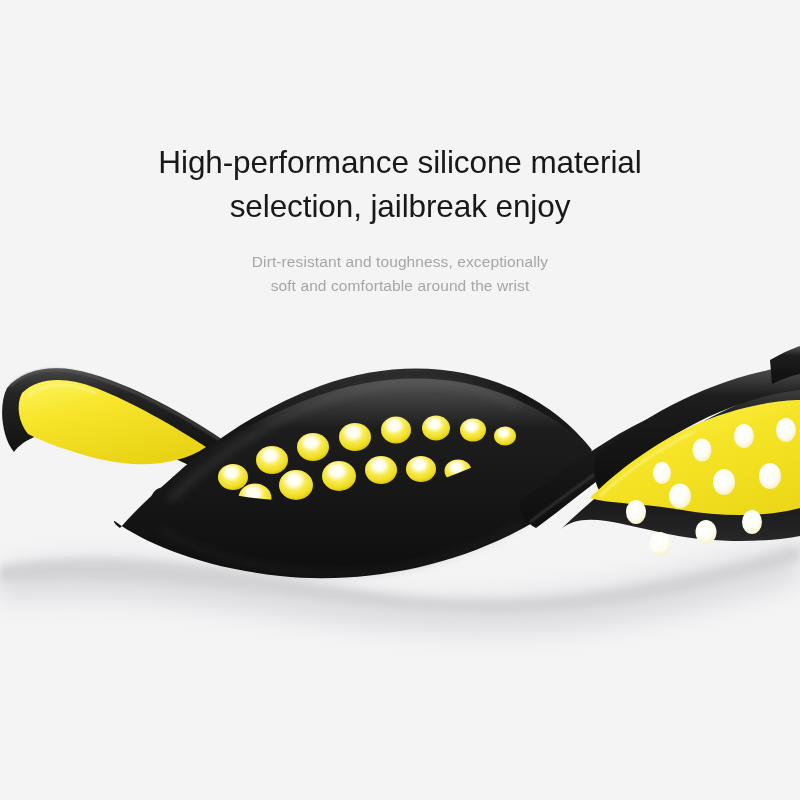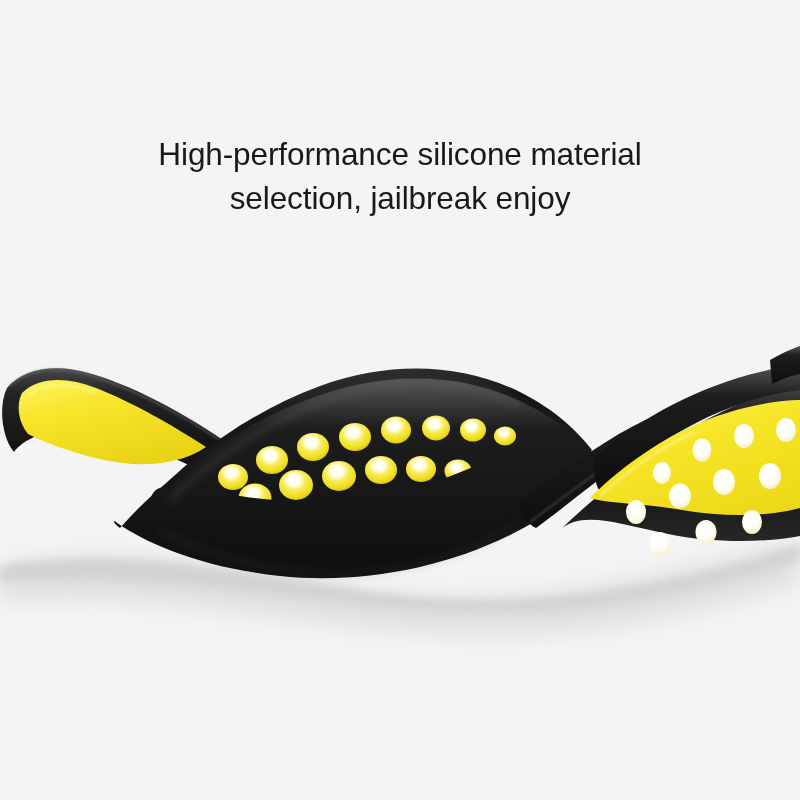--- a/index.html
+++ b/index.html
@@ -19,21 +19,21 @@
   
   #banner {
     position: absolute;
     inset: 0;
     background: #f4f4f5;
   }
 
   
   .text-block {
     position: absolute;
-    top: 132px;
+    top: 140px;
     left: 0;
     width: 800px;
     text-align: center;
   }
 
   .headline {
     font-size: 31.5px;
     line-height: 44px;
     color: #191919;
     font-weight: 400;
@@ -90,20 +90,22 @@
 </style>
 </head>
 <body>
 
 <div id="banner">
 
   <div class="text-block">
     <h1 class="headline">High-performance silicone material
 selection, jailbreak enjoy</h1>
 
+    <p class="subtitle">Dirt-resistant and toughness, exceptionally
+soft and comfortable around the wrist</p>
 
   </div>
 
   <div id="product">
     <svg width="800" height="350" viewBox="0 0 800 350" xmlns="http://www.w3.org/2000/svg">
       <defs>
 
         <linearGradient id="blkA" x1="0" y1="0" x2="0" y2="1">
           <stop offset="0%" stop-color="#474747"></stop>
           <stop offset="18%" stop-color="#242424"></stop>

